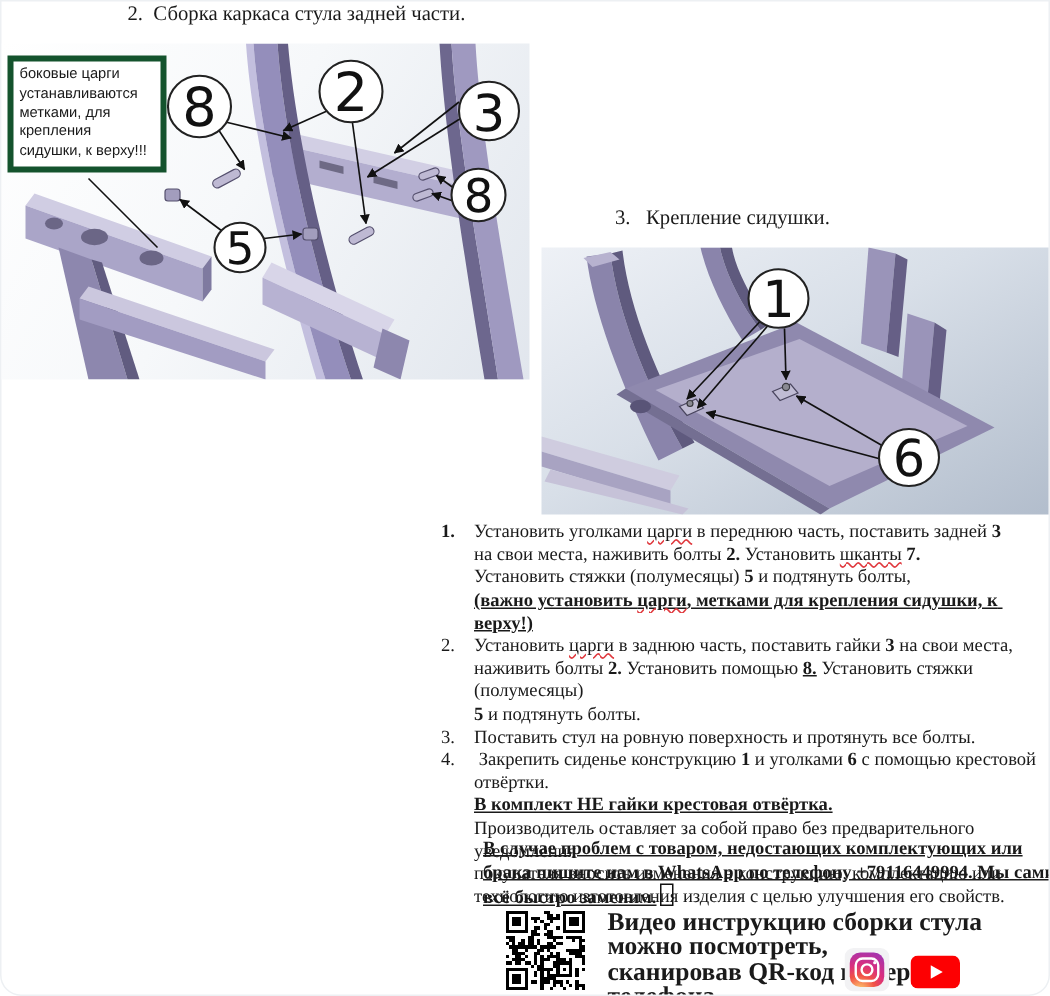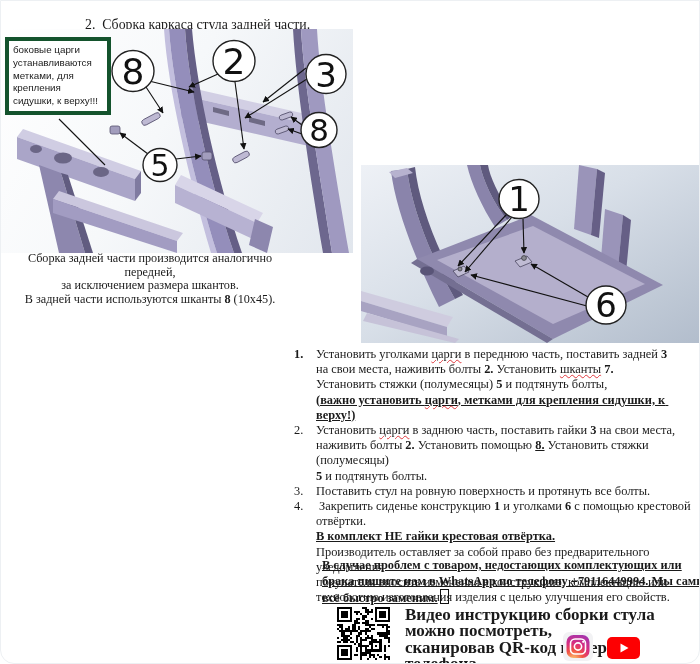--- a/index.html
+++ b/index.html
@@ -2,21 +2,21 @@
 <html><head>
 <meta charset="utf-8">
 <style>
   html,body{margin:0;padding:0;background:#fff;}
   .page{
     position:relative;width:700px;height:664px;background:#fff;
     font-family:"Liberation Serif",serif;color:#1a1a1a;
     border:1px solid #edf0f3;border-radius:0 0 14px 14px;
     box-sizing:border-box;overflow:hidden;
   }
-  .t2{position:absolute;left:84px;top:16px;font-size:13.8px;white-space:pre;text-align:center;}
+  .t2{position:absolute;left:84px;top:0;font-size:13.8px;white-space:pre;text-align:center;}
   .t3{position:absolute;left:409px;top:136px;font-size:13.8px;white-space:pre;}
   .illus{position:absolute;}
   .illus1{left:0;top:28px;width:352px;height:224px;
     background:linear-gradient(120deg,#ffffff 0%,#f6f8fa 45%,#e1e6ed 100%);}
   .illus2{left:360px;top:164px;width:340px;height:178px;
     background:linear-gradient(150deg,#eef1f6 0%,#d8dfe8 45%,#b2bdcc 100%);}
   .notebox{
     position:absolute;left:4px;top:36px;width:90px;background:#fff;
     border:4px solid #14532d;font-family:"Liberation Sans",sans-serif;
     font-size:9.8px;line-height:12.8px;padding:3px 4px;z-index:3;
@@ -140,24 +140,22 @@
         <ellipse cx="318" cy="101" rx="18" ry="17.5" fill="#fff" stroke="#222" stroke-width="1.4"></ellipse>
         <text x="318" y="112" font-size="31">8</text>
         <ellipse cx="159" cy="136" rx="17" ry="16.5" fill="#fff" stroke="#222" stroke-width="1.4"></ellipse>
         <text x="159" y="147" font-size="30">5</text>
       </g>
     </svg>
   </div>
 
   <div class="notebox">боковые царги устанавливаются метками, для крепления сидушки, к верху!!!</div>
 
-  <div class="caption"><span>Сборка задней части производится аналогично передней,
-за исключением размера шкантов.
-В задней части используются шканты </span><span class="b">8</span><span> (10x45).</span></div>
-
+
+  <div class="t3">3.   Крепление сидушки.</div>
 
   <div class="illus illus2">
     <svg viewBox="0 0 340 178" width="340" height="178">
       <defs>
         <marker id="ah2" viewBox="0 0 10 10" refX="9" refY="5" markerWidth="6" markerHeight="6" orient="auto">
           <path d="M0 0 L10 5 L0 10 z" fill="#111"></path>
         </marker>
       </defs>
 
       <g>

